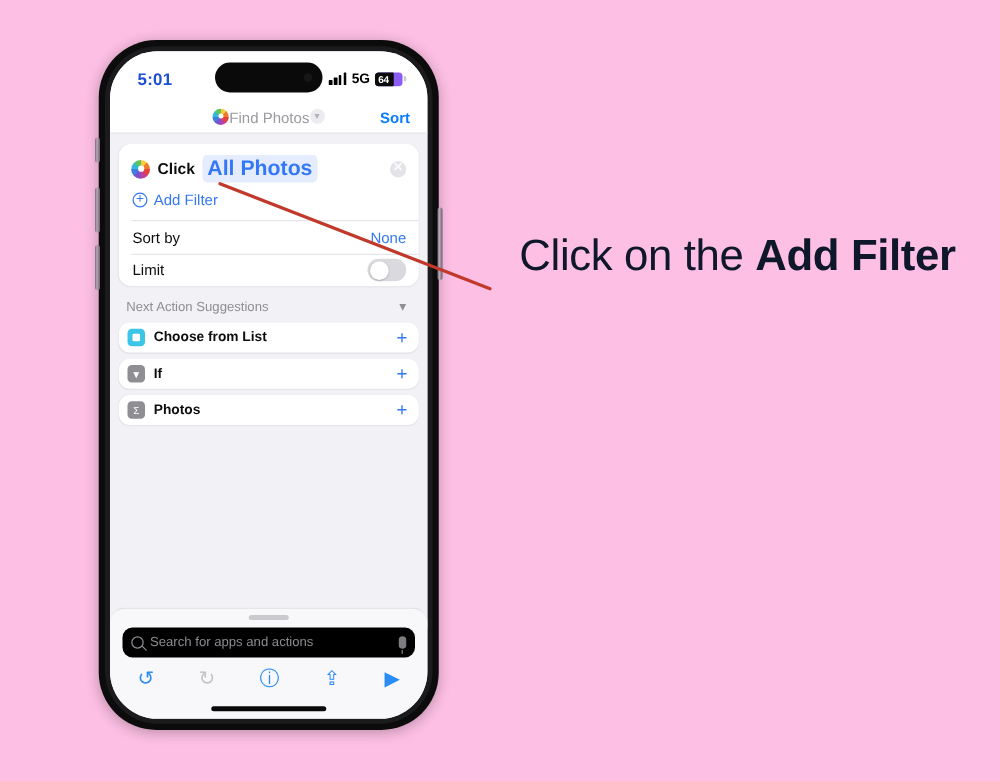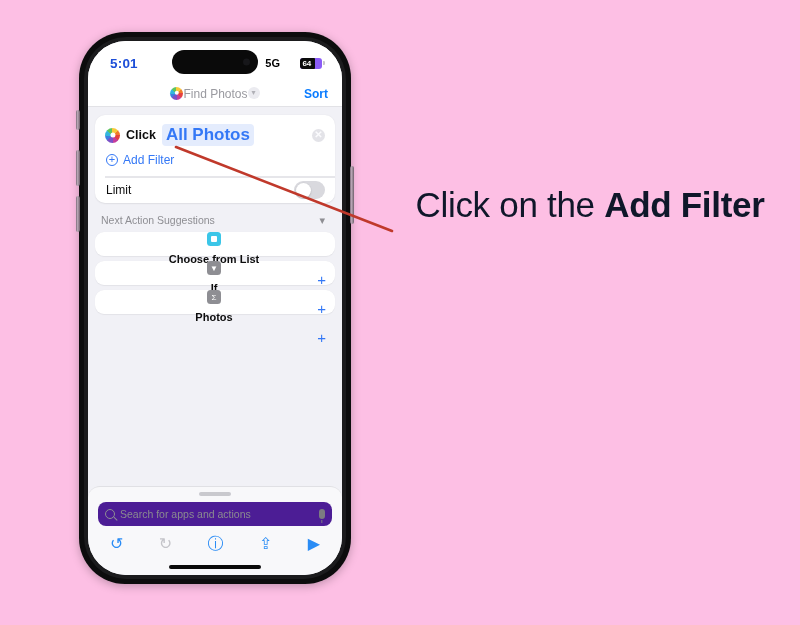--- a/index.html
+++ b/index.html
@@ -92,21 +92,21 @@
     transform: translateY(-50%);
     width: 7px;
     height: 7px;
     border-radius: 50%;
     background: #17171a;
   }
   #status-right {
     margin-left: auto;
     display: flex;
     align-items: center;
-    gap: 20px;
+    gap: 4px;
     padding-top: 4px;
   }
   #signal-icon { display: flex; align-items: flex-end; gap: 1.3px; height: 10px; }
   #signal-icon i { display: block; width: 2.6px; background: #000; border-radius: 0.5px; }
   #signal-icon i:nth-child(1) { height: 4px; }
   #signal-icon i:nth-child(2) { height: 6px; }
   #signal-icon i:nth-child(3) { height: 8px; }
   #signal-icon i:nth-child(4) { height: 10px; }
   #network-label { font-size: 11px; font-weight: 600; color: #000; }
   #battery-icon {
@@ -328,21 +328,20 @@
   .suggestion-row {
     background: #FFFFFF;
     border-radius: 9px;
     height: 24px;
     display: flex;
     align-items: center;
     padding: 0 9px 0 7px;
     gap: 7px;
     margin-bottom: 5px;
     box-shadow: 0 0.5px 1px rgba(0,0,0,0.06);
-    flex-direction: column;
   }
   .suggestion-icon {
     width: 14px; height: 14px;
     border-radius: 3.5px;
     display: flex; align-items: center; justify-content: center;
     font-size: 8px;
     color: #fff;
     flex: 0 0 auto;
   }
   .suggestion-icon.list-icon { background: #3bc6e8; }
@@ -375,21 +374,21 @@
   }
   #sheet-grabber {
     width: 32px; height: 4px;
     background: #c9c9ce;
     border-radius: 2px;
     margin: 5px auto 0 auto;
   }
   #search-bar {
     margin: 6px 10px 0 10px;
     height: 24px;
-    background: #4c1d95;
+    background: #000000;
     border-radius: 8px;
     display: flex;
     align-items: center;
     padding: 0 7px;
     gap: 5px;
   }
   #search-icon-glyph {
     width: 10px; height: 10px;
     border: 1.3px solid #8e8e93;
     border-radius: 50%;
@@ -519,20 +518,24 @@
           <span class="photos-icon big"></span>
           <span id="find-label">Click</span>
           <span id="all-photos-token">All Photos</span>
           <span id="card-close-button">✕</span>
         </div>
         <div id="add-filter-row">
           <span id="add-filter-plus">+</span>
           <span id="add-filter-label">Add Filter</span>
         </div>
         <div class="card-divider"></div>
+        <div class="card-row">
+          <span class="card-row-label">Sort by</span>
+          <span class="card-row-value">None</span>
+        </div>
         <div class="card-divider"></div>
         <div class="card-row">
           <span class="card-row-label">Limit</span>
           <span id="limit-toggle">
             <span id="limit-toggle-knob"></span>
           </span>
         </div>
       </div>
 
       <div id="suggestions-header">

